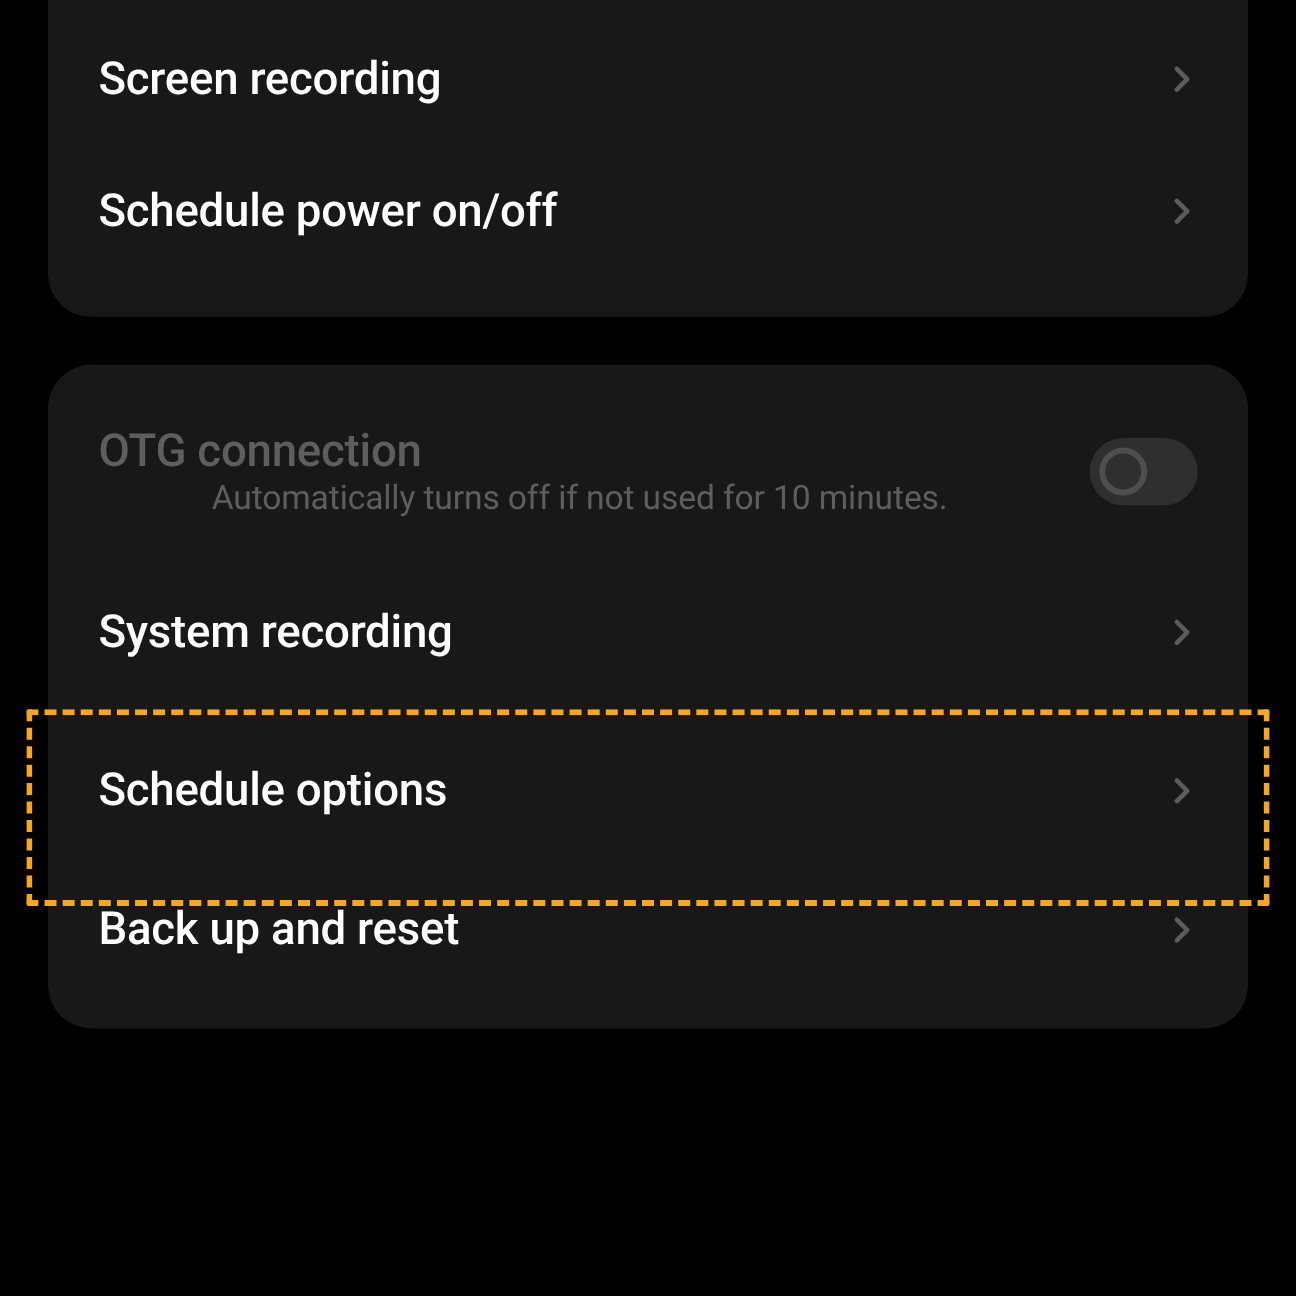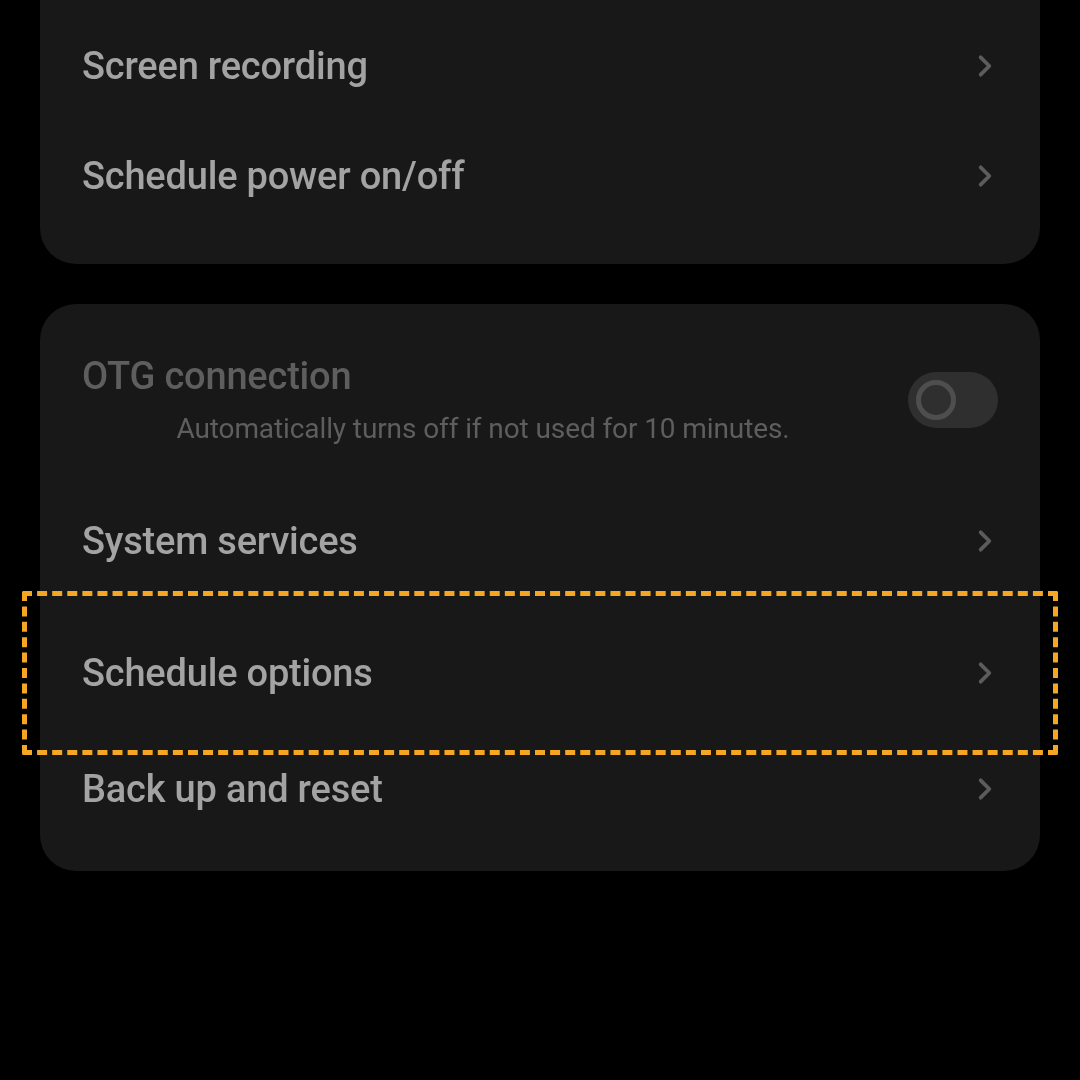--- a/index.html
+++ b/index.html
@@ -30,21 +30,21 @@
     min-height: 132px;
     box-sizing: border-box;
     position: relative;
   }
   .row-bottom-pad {
     padding-bottom: 12px;
   }
   .label {
     font-size: 38px;
     font-weight: 500;
-    color: #a3a3a3;
+    color: #ffffff;
     letter-spacing: -0.2px;
   }
   .chevron {
     flex-shrink: 0;
     width: 26px;
     height: 26px;
     display: flex;
     align-items: center;
     justify-content: center;
   }
@@ -65,21 +65,20 @@
   .toggle-text {
     display: flex;
     flex-direction: column;
     flex: 1;
     padding-right: 24px;
   }
   .toggle-title {
     font-size: 38px;
     font-weight: 500;
     color: #5e5e5e;
-    margin-bottom: 14px;
     letter-spacing: -0.2px;
   }
   .toggle-sub {
     font-size: 28px;
     font-weight: 400;
     color: #5e5e5e;
     letter-spacing: -0.1px;
     text-align: center;
   }
   .toggle {
@@ -141,21 +140,21 @@
       <div class="toggle-text">
         <span class="toggle-title">OTG connection</span>
         <span class="toggle-sub">Automatically turns off if not used for 10 minutes.</span>
       </div>
       <div class="toggle">
         <div class="toggle-knob"></div>
       </div>
     </div>
 
     <div class="row">
-      <span class="label">System services</span>
+      <span class="label">System recording</span>
       <span class="chevron">
         <svg viewBox="0 0 24 24" width="26" height="26">
             <polyline points="8 4 16 12 8 20"></polyline>
           </svg>
       </span>
     </div>
 
     <div class="row" id="dev-row">
       <span class="label">Schedule options</span>
       <span class="chevron">

